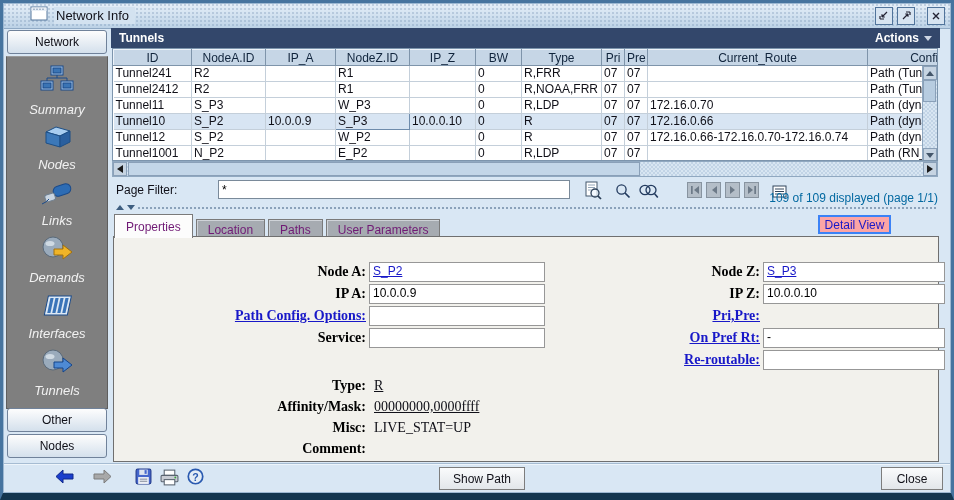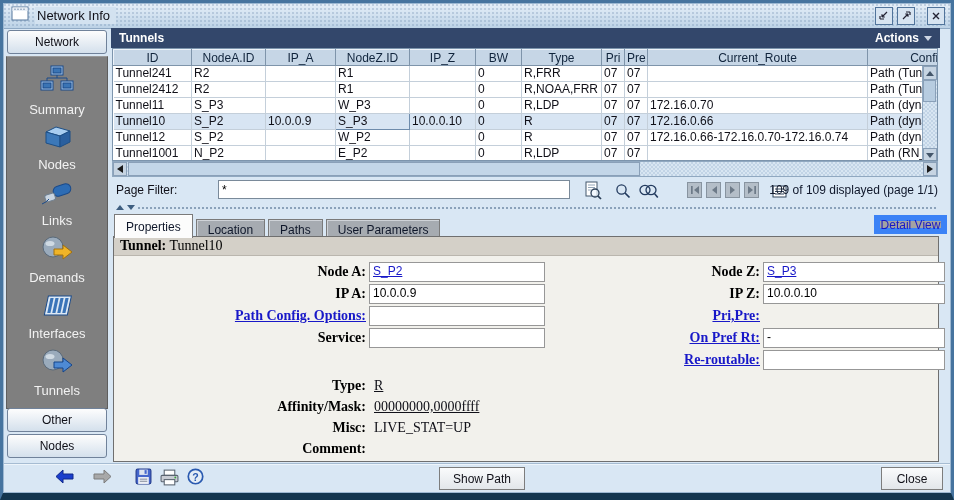--- a/index.html
+++ b/index.html
@@ -6,38 +6,38 @@
   #app{position:relative;width:954px;height:500px;background:#d9e7f4;
        font-family:"Liberation Sans",sans-serif;overflow:hidden;}
   .frame{position:absolute;inset:0;border:3px solid #46749f;border-bottom:7px solid #14364f;
          box-shadow:inset 0 0 0 1px #9db8d2;pointer-events:none;z-index:50;}
 
   
   #title-bar{position:absolute;left:3px;top:3px;right:3px;height:25px;
     background:linear-gradient(#e7f0f9,#bcd2e6);
     background-image:radial-gradient(circle,rgba(110,140,175,.30) 1px,transparent 1.3px),linear-gradient(#e7f0f9,#bcd2e6);
     background-size:4px 4px,100% 100%;
-    border-bottom:1px solid #8fa9c4;display:flex;align-items:center;padding-left:8px;gap:6px;}
+    border-bottom:1px solid #8fa9c4;display:flex;align-items:center;padding-left:27px;gap:6px;}
   #title-text{font-size:13px;color:#101018;background:#d3e2f0;padding:1px 6px 1px 2px;}
   .win-btns{position:absolute;right:6px;top:4px;display:flex;gap:4px;}
   .win-btn{width:16px;height:16px;background:#d7e4f1;border:1px solid #51749b;display:flex;
            align-items:center;justify-content:center;}
   .win-btn.close{margin-left:8px;}
 
   
   #sidebar{position:absolute;left:6px;top:30px;width:102px;height:432px;}
   .side-btn{height:22px;margin:0 1px 3px 1px;background:linear-gradient(#fdfdfd,#d4e0ec);
      border:1px solid #70829a;border-radius:3px;display:flex;align-items:center;justify-content:center;
      font-size:12px;color:#101018;}
   #side-gray{position:absolute;left:0;right:0;top:26px;bottom:53px;background:#7f7f7f;
      border:1px solid #5e5e5e;border-top-color:#9a9a9a;
      display:flex;flex-direction:column;align-items:center;justify-content:space-between;
      padding:8px 0 10px 0;box-sizing:border-box;}
   .side-item{display:flex;flex-direction:column;align-items:center;gap:3px;}
-  .side-label{font-size:13px;color:#f2f2f2;}
+  .side-label{font-size:13px;color:#f2f2f2;font-style:italic;}
   #other-btn{position:absolute;left:0;right:0;bottom:27px;}
   #nodes-btn{position:absolute;left:0;right:0;bottom:1px;}
 
   
   #tunnels-bar{position:absolute;left:111px;top:28px;width:829px;height:20px;background:#33476b;
      display:flex;align-items:center;justify-content:space-between;padding:0 8px;box-sizing:border-box;}
   #tunnels-title{color:#fff;font-weight:bold;font-size:12px;}
   #actions-btn{color:#fff;font-size:12px;font-weight:bold;display:flex;align-items:center;gap:5px;}
   .tri-down-w{width:0;height:0;border-left:4px solid transparent;border-right:4px solid transparent;
      border-top:5px solid #cdd6e4;}
@@ -74,36 +74,36 @@
   #hthumb{position:absolute;left:15px;top:0;width:512px;height:14px;background:#c3d6e8;border:1px solid #8aa0b8;box-sizing:border-box;}
 
   
   #filter-row{position:absolute;left:112px;top:179px;width:826px;height:23px;}
   #filter-label{position:absolute;left:4px;top:4px;font-size:12px;color:#101018;}
   #filter-input{position:absolute;left:106px;top:1px;width:352px;height:19px;background:#fff;
      border:1px solid #7a8a9a;box-sizing:border-box;font-size:12px;padding:2px 3px;font-family:"Liberation Sans",sans-serif;}
   .pager-icon{position:absolute;top:2px;}
   .navbtn{position:absolute;top:3px;width:15px;height:16px;background:#b4bec8;border:1px solid #8894a0;
      box-sizing:border-box;display:flex;align-items:center;justify-content:center;}
-  #pager-status{position:absolute;right:0;top:4px;font-size:12px;color:#0f172a;}
+  #pager-status{position:absolute;right:0;top:12px;font-size:12px;color:#0369a1;}
 
   
   #splitter{position:absolute;left:112px;top:203px;width:826px;height:10px;}
   #splitter .dots{position:absolute;left:26px;right:2px;top:4px;border-top:2px dotted #8ba2ba;}
   .spl-tri-up{position:absolute;left:4px;top:2px;width:0;height:0;border-left:4px solid transparent;border-right:4px solid transparent;border-bottom:5px solid #3e5e80;}
   .spl-tri-down{position:absolute;left:15px;top:2px;width:0;height:0;border-left:4px solid transparent;border-right:4px solid transparent;border-top:5px solid #3e5e80;}
 
   
   #tab-row{position:absolute;left:114px;top:214px;width:744px;height:22px;}
-  .tab{display:inline-block;margin-right:3px;padding:3px 11px;font-size:12px;color:#0f172a;
+  .tab{display:inline-block;margin-right:3px;padding:3px 11px;font-size:12px;color:#701a75;
      background:#a6abb1;border:1px solid #7a7a7a;border-bottom:none;position:relative;top:3px;
      box-shadow:inset 1px 1px 0 #cfd3d8;}
   .tab.active{background:#fcfcfc;top:0;padding:5px 11px 4px;box-shadow:inset 1px 1px 0 #fff;z-index:2;}
-  #detail-view-btn{position:absolute;left:874px;top:215px;width:73px;height:19px;background:#a3a3a3;
-     border:6px solid #3b82f6;color:#1818c8;font-size:12px;display:flex;align-items:center;justify-content:center;box-sizing:border-box;}
+  #detail-view-btn{position:absolute;left:818px;top:215px;width:73px;height:19px;background:#fca5a5;
+     border:2px solid #3b82f6;color:#1818c8;font-size:12px;display:flex;align-items:center;justify-content:center;box-sizing:border-box;}
 
   
   #panel{position:absolute;left:113px;top:236px;width:826px;height:226px;background:#f2f1ec;
      border:1px solid #6f6f6f;box-sizing:border-box;}
   #panel-header{height:17px;background:#d4d0c8;border-bottom:1px solid #bab6ae;padding:1px 0 0 6px;
      font-family:"Liberation Serif",serif;font-size:14px;}
   #panel-header .hl{font-weight:bold;}
   .fcol{position:absolute;top:24px;}
   #left-fields{left:2px;width:410px;}
   #right-fields{left:440px;width:404px;}
@@ -445,24 +445,20 @@
   <div id="splitter">
     <span class="spl-tri-up"></span>
     <span class="spl-tri-down"></span>
     <span class="dots"></span>
   </div>
 
   <div id="tab-row"><span class="tab active">Properties</span><span class="tab">Location</span><span class="tab">Paths</span><span class="tab">User Parameters</span></div>
   <div id="detail-view-btn">Detail View</div>
 
   <div id="panel">
-    <div id="panel-header">
-      <span class="hl">Tunnel:</span>
-      <span>Tunnel10</span>
-    </div>
     <div id="left-fields" class="fcol">
         <div class="frow">
           <span class="flabel">Node A:</span>
           <div class="fbox"><span class="linkval">S_P2</span></div>
         </div>
         <div class="frow">
           <span class="flabel">IP A:</span>
           <div class="fbox"><span>10.0.0.9</span></div>
         </div>
         <div class="frow">

